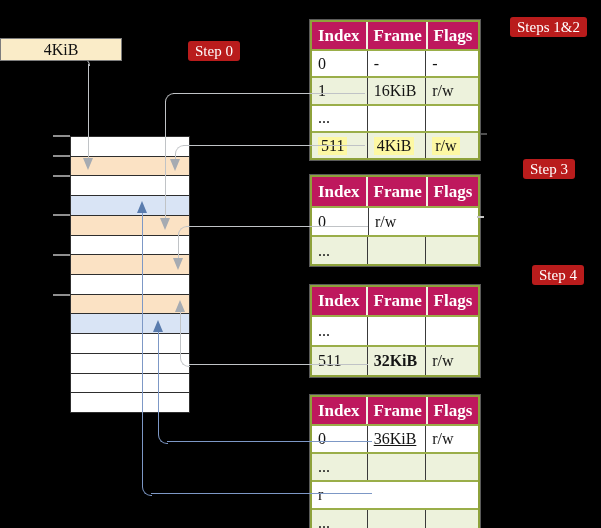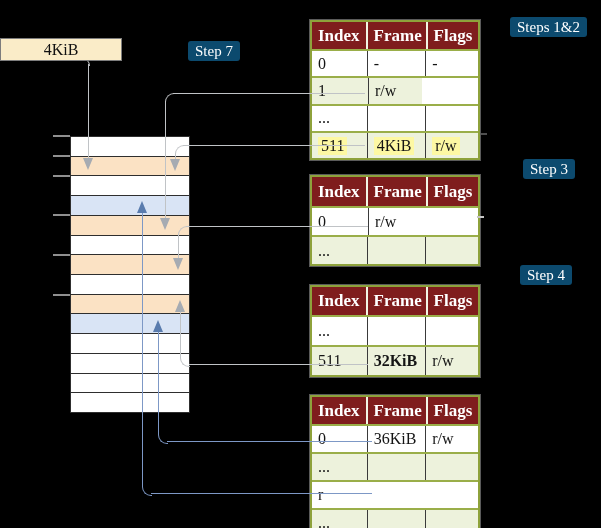--- a/index.html
+++ b/index.html
@@ -2,55 +2,55 @@
 <html><head>
 <meta charset="utf-8">
 <style>
   html,body{margin:0;padding:0;background:#000;}
   #canvas{position:relative;width:601px;height:528px;background:#000;overflow:hidden;
           font-family:"Liberation Serif","DejaVu Serif",serif;}
   
   #frame-label{position:absolute;left:0;top:38px;width:120px;height:21px;line-height:21px;
     text-align:center;background:#faecc8;border:1px solid #7d7d7d;color:#111;font-size:16px;z-index:4;}
   
-  .badge{position:absolute;background:#0c4a6e;color:#fff;font-size:15px;line-height:18px;
+  .badge{position:absolute;background:#b91c1c;color:#fff;font-size:15px;line-height:18px;
     padding:1px 7px;border-radius:3px;z-index:4;white-space:nowrap;}
   
   #memory{position:absolute;left:70px;top:136px;width:120px;height:277px;display:flex;
     flex-direction:column;border:1px solid #2e2e2e;box-sizing:border-box;z-index:1;}
   .mrow{flex:1;border-bottom:1px solid #2e2e2e;}
   .mrow:last-child{border-bottom:none;}
   
   .ptable{position:absolute;left:310px;width:170px;border:2px solid #8ea23b;box-sizing:border-box;
     background:#fff;box-shadow:0 0 0 1px rgba(200,200,200,.45);z-index:2;}
-  .hrow{display:flex;background:#7f1d1d;}
+  .hrow{display:flex;background:#be185d;}
   .hcell{box-sizing:border-box;color:#fff;font-weight:bold;font-size:17px;display:flex;
     align-items:center;padding:0 6px;border-right:2px solid #f2f5e4;}
   .hcell:last-child{border-right:none;}
   .brow{display:flex;border-top:2px solid #9aae49;}
   .bcell{box-sizing:border-box;color:#141414;font-size:16px;display:flex;align-items:center;
     padding:0 6px;border-right:1px solid #3a3a3a;overflow:hidden;}
   .bcell:last-child{border-right:none;}
   .shaded{background:#edf2dc;}
   .hl{background:#fdf8a3;padding:0 3px;}
   
   .tick{position:absolute;height:2px;z-index:3;}
   .seg{position:absolute;z-index:3;}
   .arrow{position:absolute;width:0;height:0;z-index:3;}
 </style>
 </head>
 <body>
 
 <div id="canvas">
   <div id="frame-label">4KiB</div>
 
-  <div class="badge" style="left:188px;top:41px;">Step 7</div>
+  <div class="badge" style="left:188px;top:41px;">Step 0</div>
   <div class="badge" style="left:510px;top:17px;">Steps 1&amp;2</div>
   <div class="badge" style="left:523px;top:159px;">Step 3</div>
-  <div class="badge" style="left:520px;top:265px;">Step 4</div>
+  <div class="badge" style="left:532px;top:265px;">Step 4</div>
 
   <div id="memory">
       <div class="mrow" style="background: rgb(255, 255, 255);"></div>
       <div class="mrow" style="background: rgb(251, 226, 196);"></div>
       <div class="mrow" style="background: rgb(255, 255, 255);"></div>
       <div class="mrow" style="background: rgb(217, 228, 245);"></div>
       <div class="mrow" style="background: rgb(251, 226, 196);"></div>
       <div class="mrow" style="background: rgb(255, 255, 255);"></div>
       <div class="mrow" style="background: rgb(251, 226, 196);"></div>
       <div class="mrow" style="background: rgb(255, 255, 255);"></div>
@@ -76,20 +76,23 @@
             <div class="">-</div>
           </div>
           <div class="bcell" style="width: 53px;">
             <div class="">-</div>
           </div>
         </div>
         <div class="brow" style="height: 25.3px;">
           <div class="bcell shaded" style="width: 57px;">
             <div class="">1</div>
           </div>
+          <div class="bcell shaded" style="width: 60px;">
+            <div class="">16KiB</div>
+          </div>
           <div class="bcell shaded" style="width: 53px;">
             <div class="">r/w</div>
           </div>
         </div>
         <div class="brow" style="height: 25.3px;">
           <div class="bcell" style="width: 57px;">
             <div class="">...</div>
           </div>
           <div class="bcell" style="width: 60px;"></div>
           <div class="bcell" style="width: 53px;"></div>
@@ -156,21 +159,21 @@
       <div class="ptable" style="top: 395px;">
         <div class="hrow" style="height: 27px;">
           <div class="hcell" style="width: 57px;">Index</div>
           <div class="hcell" style="width: 60px;">Frame</div>
           <div class="hcell" style="width: 53px;">Flags</div>
         </div>
         <div class="brow" style="height: 26px;">
           <div class="bcell" style="width: 57px;">
             <div class="">0</div>
           </div>
-          <div class="bcell" style="width: 60px;">
+          <div class="bcell" style="width: 60px; text-decoration: underline;">
             <div class="">36KiB</div>
           </div>
           <div class="bcell" style="width: 53px;">
             <div class="">r/w</div>
           </div>
         </div>
         <div class="brow" style="height: 26px;">
           <div class="bcell shaded" style="width: 57px;">
             <div class="">...</div>
           </div>

